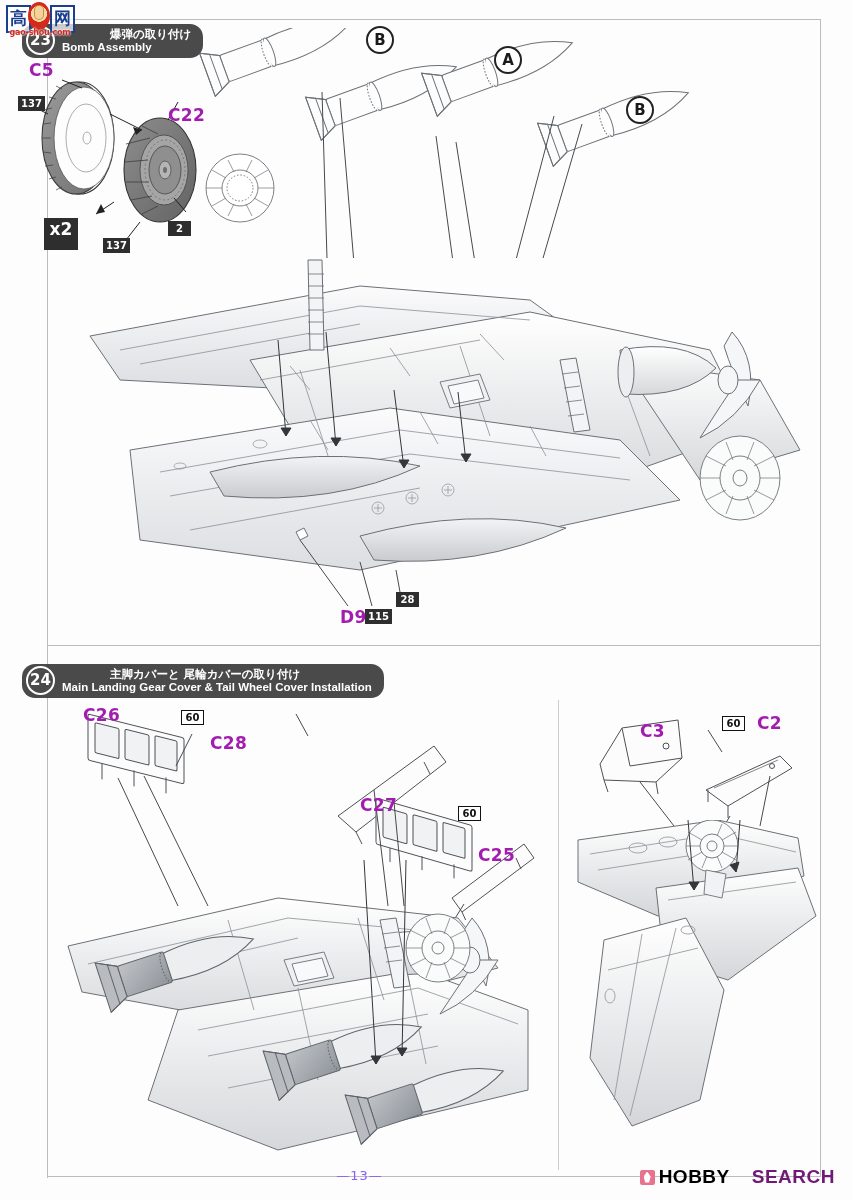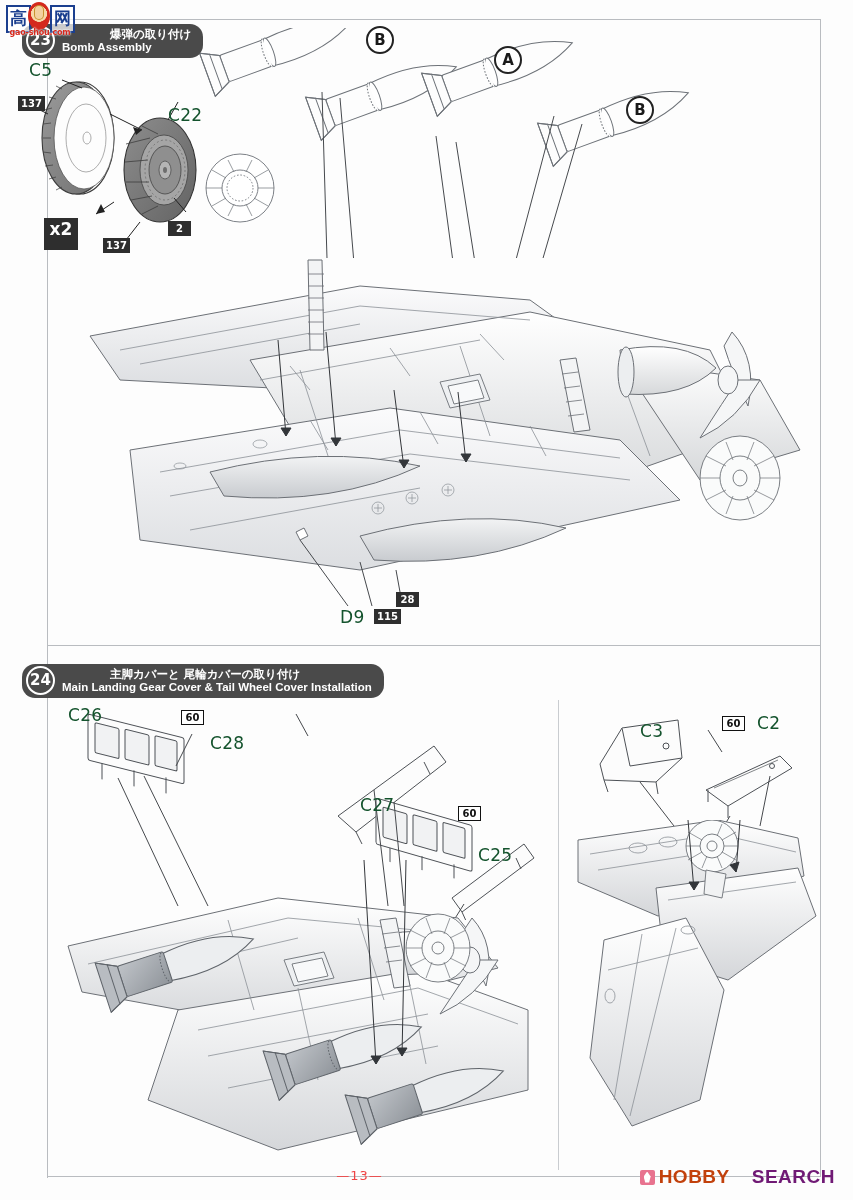--- a/index.html
+++ b/index.html
@@ -41,46 +41,46 @@
      display:flex;align-items:center;justify-content:center;font-weight:bold;font-size:15px;
      margin-right:7px;flex:none;line-height:1;font-family:"DejaVu Sans", sans-serif;}
   .step-text{display:flex;flex-direction:column;justify-content:center;}
   .step-jp{font-size:11.5px;line-height:13px;font-weight:bold;white-space:nowrap;
      font-family:"DejaVu Sans", sans-serif;padding-left:48px;}
   .step-en{font-size:11.5px;line-height:13px;font-weight:bold;white-space:nowrap;}
   #step23-header{left:22px;top:24px;}
   #step24-header{left:22px;top:664px;}
 
   
-  .part-label{position:absolute;font-weight:normal;font-size:17px;letter-spacing:.3px;
-     font-family:"DejaVu Sans", sans-serif;color:#14532d;white-space:nowrap;}
+  .part-label{position:absolute;font-weight:bold;font-size:17px;letter-spacing:.3px;
+     font-family:"DejaVu Sans", sans-serif;color:#a21caf;white-space:nowrap;}
   
   .chip{position:absolute;background:#2e2e2e;color:#fff;font-weight:bold;
      font-size:10px;line-height:13px;text-align:center;min-width:17px;height:13px;
      padding:0 2px;font-family:"DejaVu Sans", sans-serif;border:1px solid #2e2e2e;}
   .chip.light{background:#ffffff;color:#111;border:1.5px solid #111;}
   .qty{position:absolute;background:#2e2e2e;color:#fff;font-weight:bold;font-size:17px;
      line-height:22px;text-align:center;width:34px;height:32px;font-family:"DejaVu Sans", sans-serif;}
   
   .circ-letter{position:absolute;width:24px;height:24px;border-radius:50%;border:2px solid #222;
      background:#fff;display:flex;align-items:center;justify-content:center;
      font-weight:bold;font-size:15px;font-family:"DejaVu Sans", sans-serif;}
 
   
   .art{position:absolute;}
   .art svg{display:block;}
 
   
   #page-number{position:absolute;left:0;top:1168px;width:719px;text-align:center;
-     font-size:13px;color:#ef4444;font-family:"DejaVu Sans", sans-serif;letter-spacing:1px;}
+     font-size:13px;color:#8b5cf6;font-family:"DejaVu Sans", sans-serif;letter-spacing:1px;}
   #hobby-search{position:absolute;right:18px;top:1166px;display:flex;align-items:center;gap:4px;}
   .hs-mark{width:15px;height:15px;background:#e8738f;position:relative;border-radius:2px;}
   .hs-mark:after{content:"";position:absolute;left:4px;top:2px;width:7px;height:11px;
      background:#fff;clip-path:polygon(50% 0,100% 45%,78% 100%,22% 100%,0 45%);}
-  .hs-hobby{color:#c2410c;font-size:19px;font-weight:bold;letter-spacing:.5px;}
+  .hs-hobby{color:#000000;font-size:19px;font-weight:bold;letter-spacing:.5px;}
   .hs-search{color:#701a75;font-size:19px;font-weight:bold;letter-spacing:.5px;margin-left:18px;}
 </style>
 </head>
 <body>
 
 <div id="page">
 
   <div class="frame-line v-left"></div>
   <div class="frame-line v-right"></div>
   <div class="frame-line h-top"></div>
@@ -366,21 +366,21 @@
     </span>
   </div>
 
   <span class="part-label" style="left:29px;top:60px;">C5</span>
   <span class="part-label" style="left:168px;top:105px;">C22</span>
   <span class="part-label" style="left:340px;top:607px;">D9</span>
 
   <span class="chip" style="left:18px;top:96px;">137</span>
   <span class="chip" style="left:103px;top:238px;">137</span>
   <span class="chip" style="left:168px;top:221px;">2</span>
-  <span class="chip" style="left:374px;top:609px;text-align:right;">115</span>
+  <span class="chip" style="left:365px;top:609px;text-align:right;">115</span>
   <span class="chip" style="left:396px;top:592px;">28</span>
 
   <span class="qty" style="left:44px;top:218px;">x2</span>
 
   <span class="circ-letter" style="left:366px;top:26px;">B</span>
   <span class="circ-letter" style="left:494px;top:46px;">A</span>
   <span class="circ-letter" style="left:626px;top:96px;">B</span>
 
   <div class="art" style="left:58px;top:706px;">
     <svg width="480" height="200" viewBox="0 0 480 200">
@@ -616,21 +616,21 @@
   </div>
 
   <div id="step24-header" class="step-header">
     <span class="step-num">24</span>
     <span class="step-text">
       <span class="step-jp">主脚カバーと 尾輪カバーの取り付け</span>
       <span class="step-en">Main Landing Gear Cover &amp; Tail Wheel Cover Installation</span>
     </span>
   </div>
 
-  <span class="part-label" style="left:68px;top:705px;">C26</span>
+  <span class="part-label" style="left:83px;top:705px;">C26</span>
   <span class="part-label" style="left:210px;top:733px;">C28</span>
   <span class="part-label" style="left:360px;top:795px;">C27</span>
   <span class="part-label" style="left:478px;top:845px;">C25</span>
   <span class="part-label" style="left:640px;top:709px;margin-top:12px;">C3</span>
   <span class="part-label" style="left:757px;top:713px;">C2</span>
 
   <span class="chip light" style="left:181px;top:710px;">60</span>
   <span class="chip light" style="left:458px;top:806px;">60</span>
   <span class="chip light" style="left:722px;top:716px;">60</span>
 

